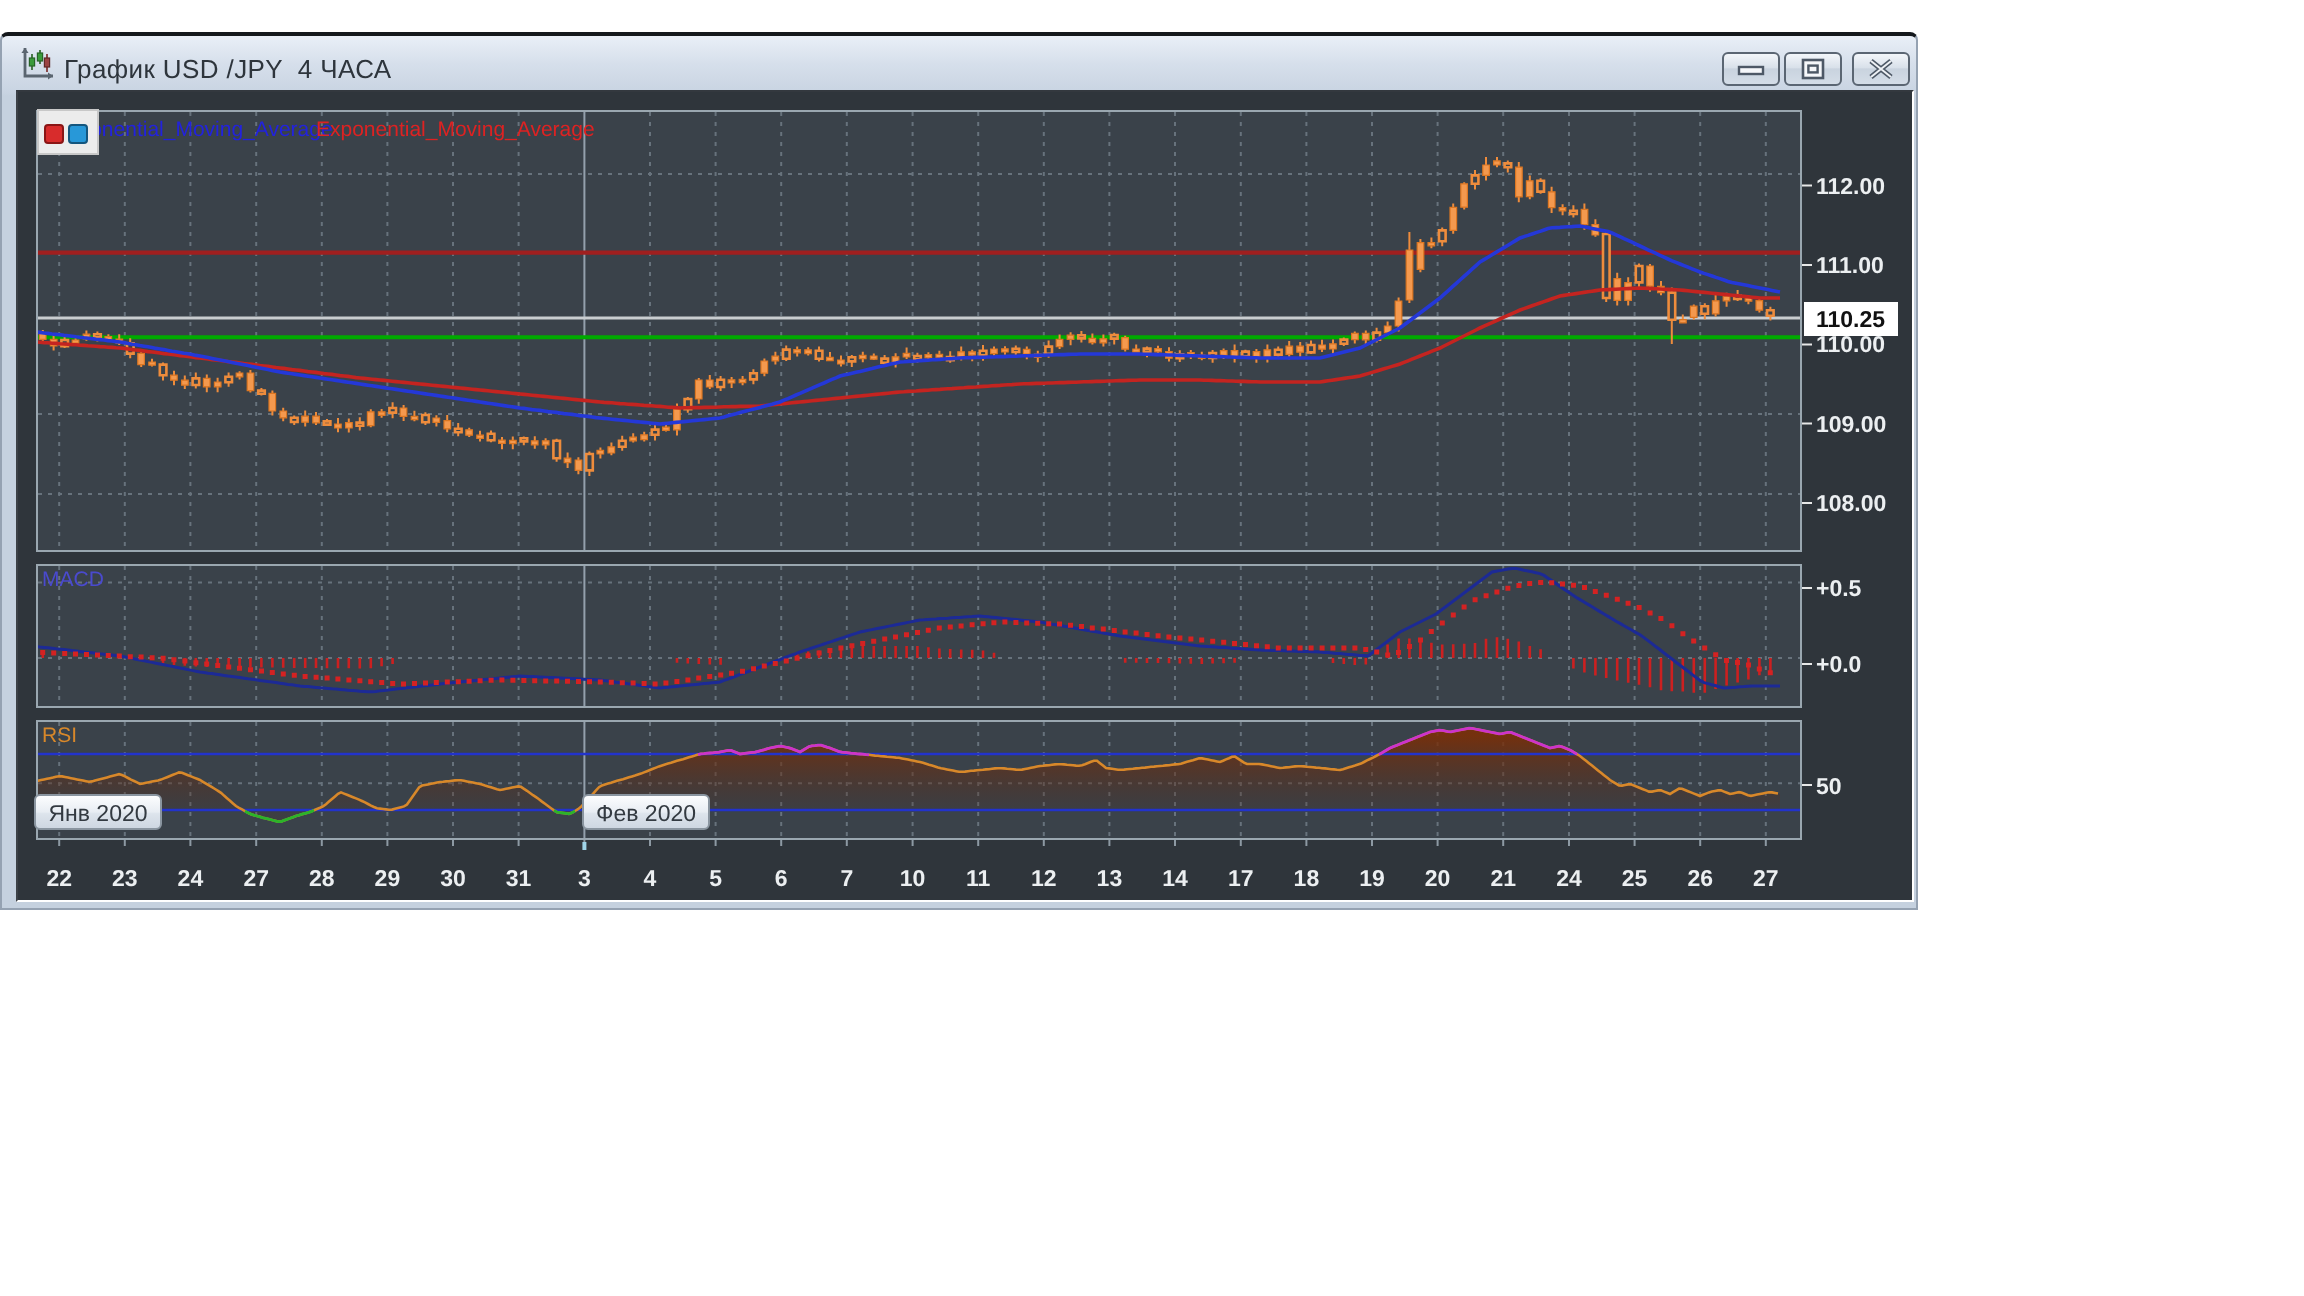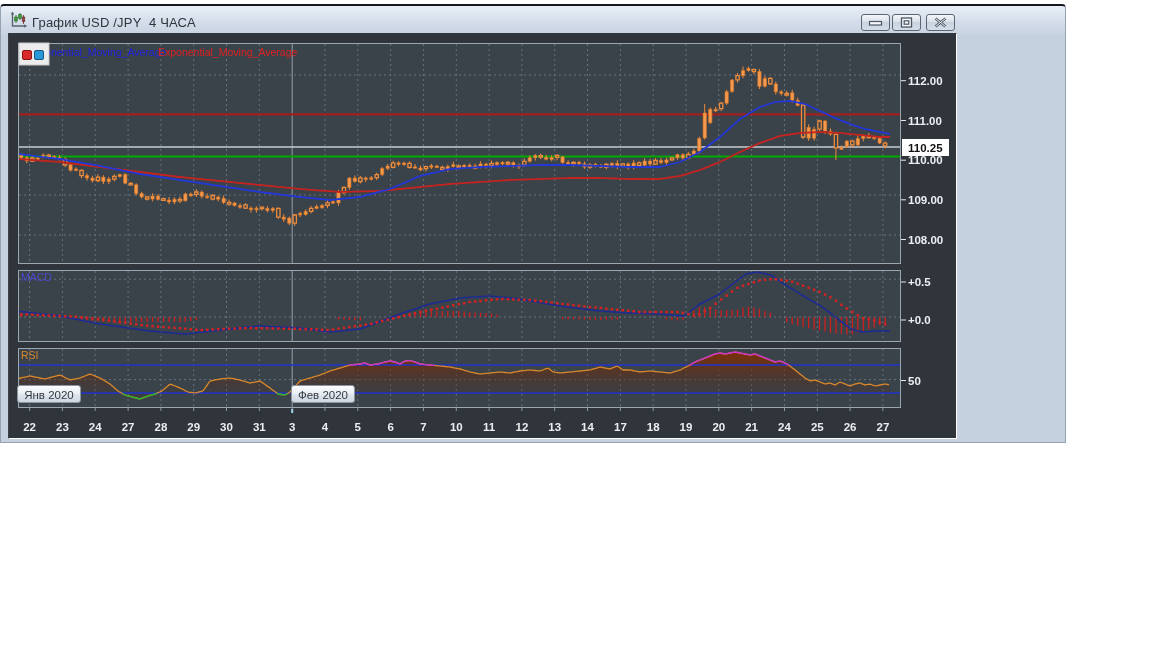--- a/index.html
+++ b/index.html
@@ -1,15 +1,15 @@
 <!DOCTYPE html>
 <html><head><meta charset="utf-8"><style>
 html,body{margin:0;padding:0;background:#fff;width:1152px;height:648px;overflow:hidden}
 *{font-family:"Liberation Sans",sans-serif}
-.win{position:absolute;left:0;top:4px;width:1066px;height:439px;background:linear-gradient(#e9eff7,#d6dfeb 14px,#c9d4e2 28px,#c5d1df 30px,#c5d1df);border-right:1px solid #95a2b2;border-bottom:1px solid #95a2b2;border-left:1px solid #95a2b2;border-top:2px solid #14181c;border-radius:4px 4px 0 0;box-sizing:border-box}
+.win{position:absolute;left:0;top:16px;width:959px;height:439px;background:linear-gradient(#e9eff7,#d6dfeb 14px,#c9d4e2 28px,#c5d1df 30px,#c5d1df);border-right:1px solid #95a2b2;border-bottom:1px solid #95a2b2;border-left:1px solid #95a2b2;border-top:2px solid #14181c;border-radius:4px 4px 0 0;box-sizing:border-box}
 .tbar{position:absolute;left:0;top:0;height:28px;width:100%}
 .ticon{position:absolute;left:9px;top:5px}
 .ttl{position:absolute;left:31px;top:9px;font-size:13px;color:#2e353c;letter-spacing:0.2px;white-space:pre}
 .btn{position:absolute;top:8px;width:29px;height:17px;border:1px solid #5b6673;border-radius:3px;background:linear-gradient(#f3f6fa,#d9e1ea 45%,#c9d3df 50%,#d4dde7);box-sizing:border-box}
 .client{position:absolute;left:7px;top:27px;width:949px;height:406px;border:1px solid;border-color:#33383e #ffffff #ffffff #3c4147;background:#2f353b;box-sizing:border-box}
 svg text.ax{font-size:11.5px;font-weight:700;fill:#eceff1}
 svg text.lg{font-size:10.5px}
 svg text.bdg{font-size:11.5px;fill:#333a41}
 </style></head><body>
 <div class="win">

